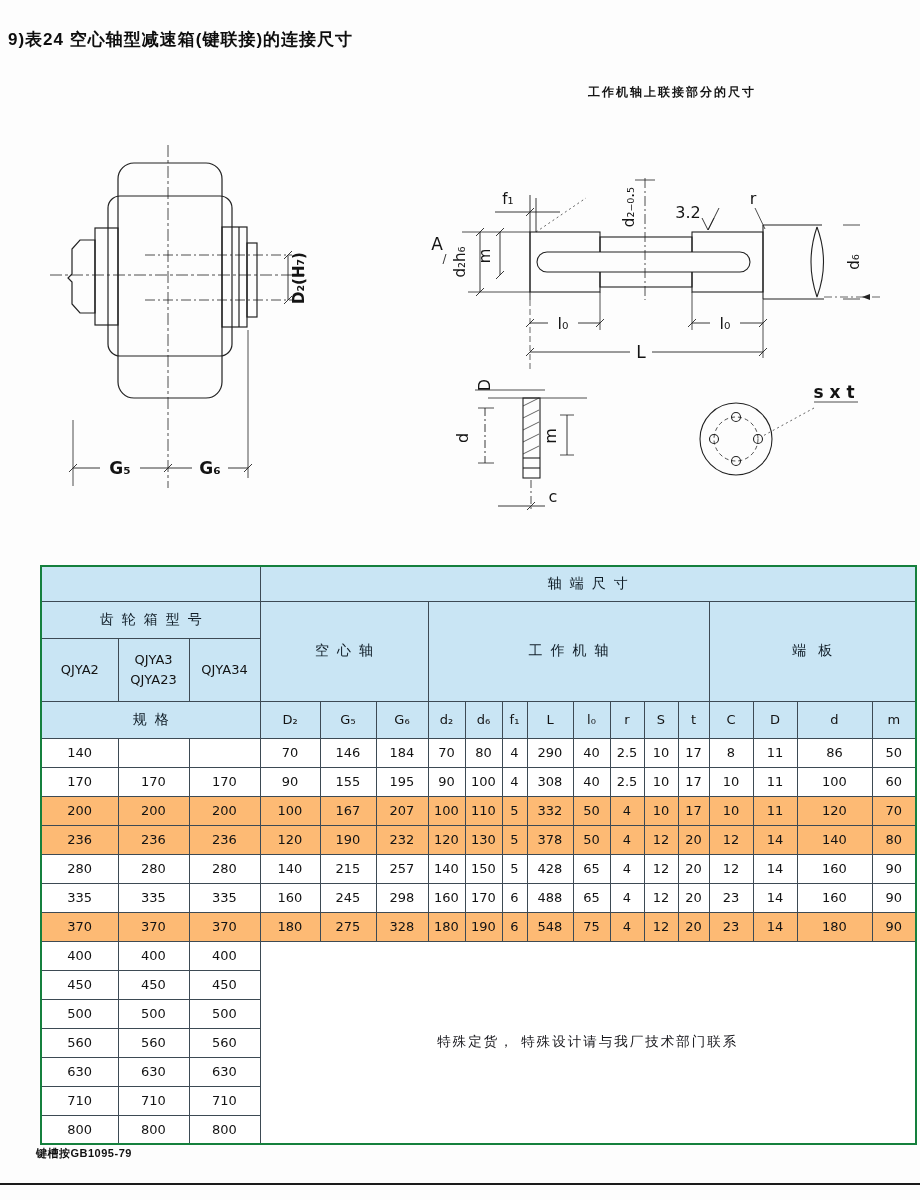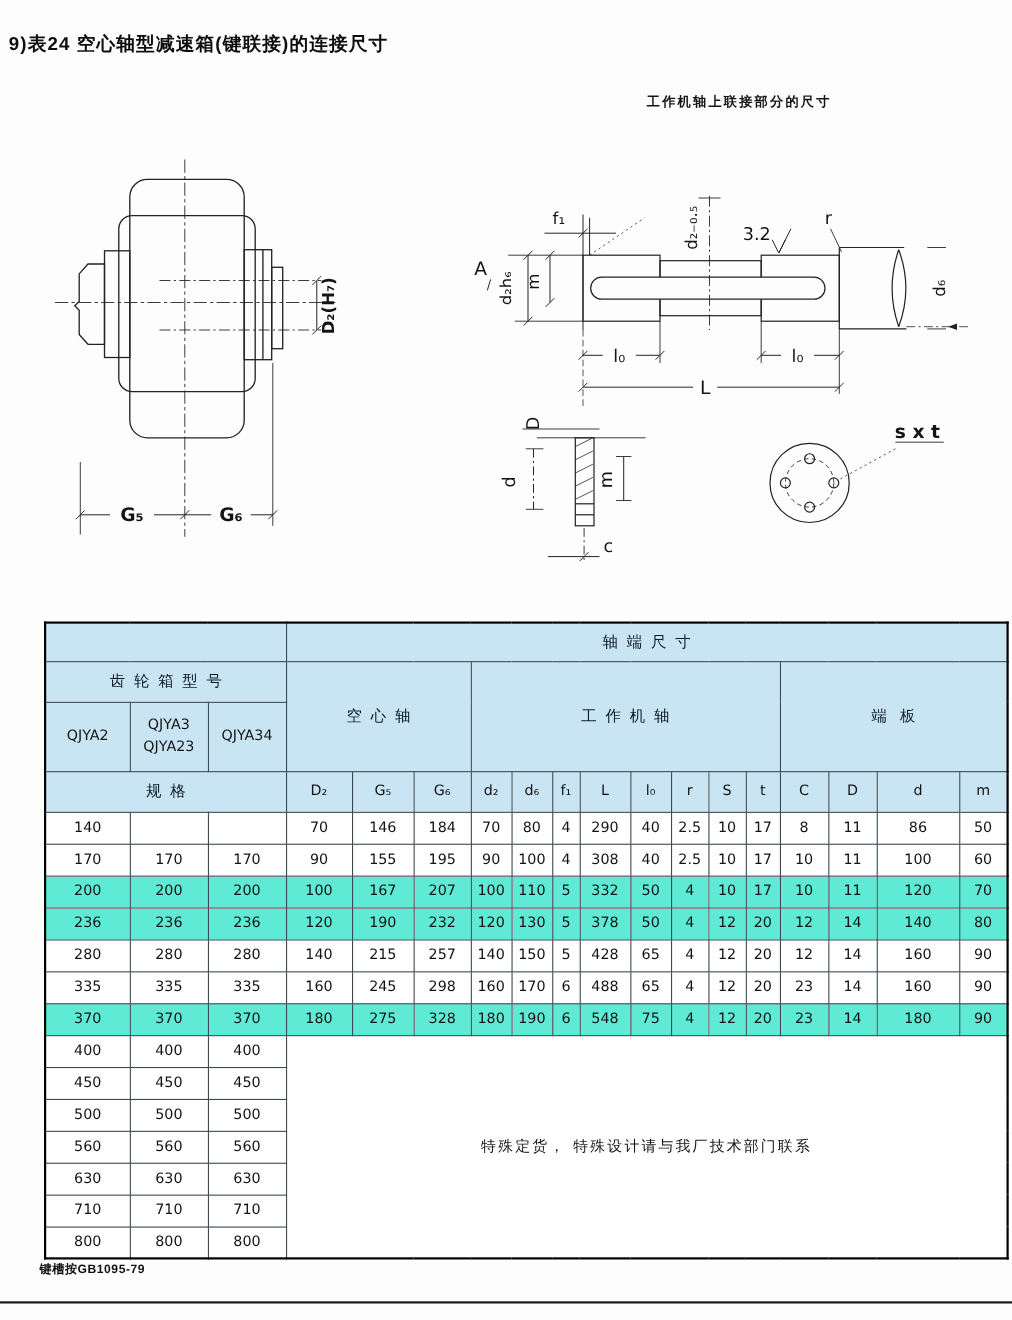--- a/index.html
+++ b/index.html
@@ -31,28 +31,28 @@
   
   .table-wrap{position:absolute;left:40px;top:565px;}
   table{
     border-collapse:collapse;table-layout:fixed;width:875px;
     font-family:"DejaVu Sans","Liberation Sans",sans-serif;
   }
   td{
     border:1px solid #3d4a54;text-align:center;vertical-align:middle;
     padding:0;font-size:13px;color:#131313;overflow:hidden;
   }
-  table{border:2px solid #000000;}
+  table{border:2px solid #15803d;}
   .hdr{background:#c9e5f4;}
   .cn{font-size:14px;letter-spacing:8px;text-indent:8px;color:#0f1c26;}
   .cn-wide{letter-spacing:12px;text-indent:12px;}
   .model{font-size:13px;line-height:1.5;}
   .dim{font-size:13px;}
   tbody tr{height:29px;background:#ffffff;padding-left:45px;}
-  tbody tr.shaded td{background:#5eead4;}
+  tbody tr.shaded td{background:#fdba74;}
   .note-cell{background:#ffffff;font-size:13.5px;font-weight:normal;letter-spacing:2px;color:#15151a;}
 </style>
 </head>
 <body>
 
 <div class="page-title">9)表24 空心轴型减速箱(键联接)的连接尺寸</div>
 <div class="right-diagram-title">工作机轴上联接部分的尺寸</div>
 
 <svg id="gearbox-view" class="drawing" width="330" height="390" viewBox="0 0 330 390" fill="none" stroke="#222" stroke-width="1.2">
 

